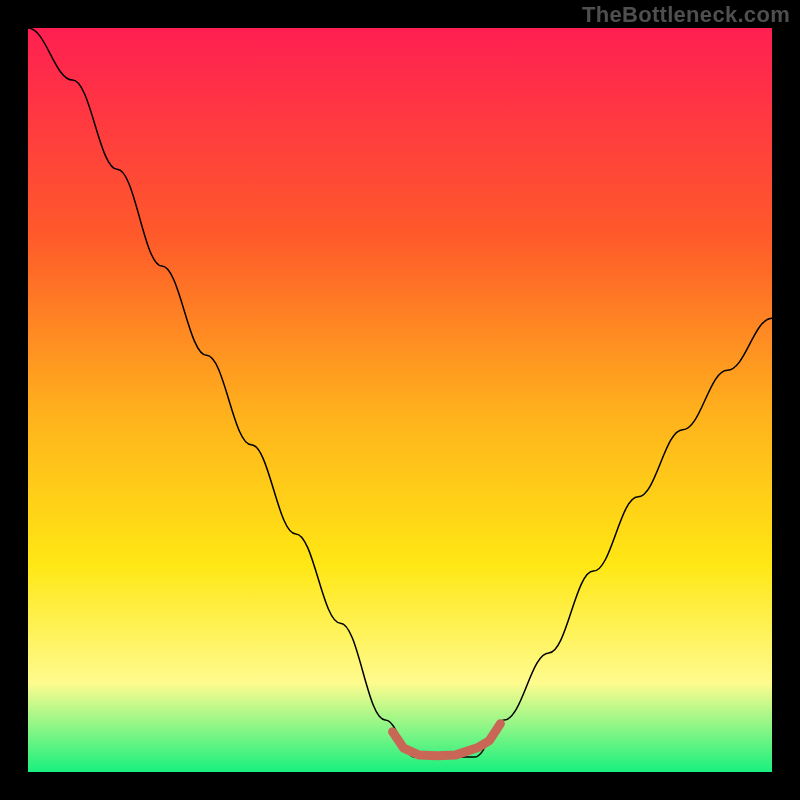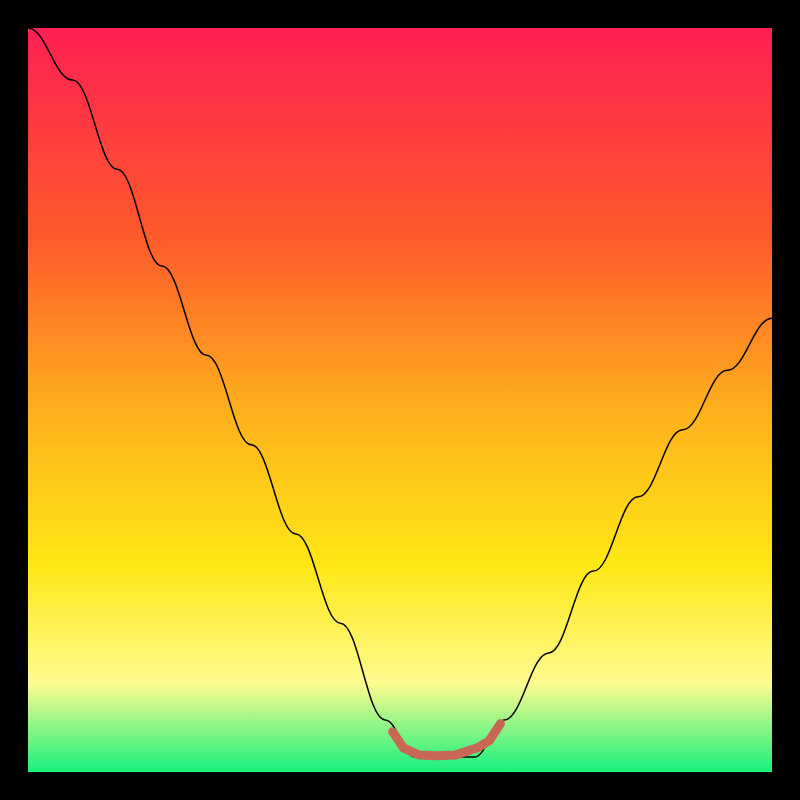--- a/index.html
+++ b/index.html
@@ -38,20 +38,21 @@
   .plot-area svg {
     display: block;
     width: 744px;
     height: 744px;
   }
 </style>
 </head>
 <body>
 
 <div class="frame">
+  <div class="watermark">TheBottleneck.com</div>
 
   <div class="plot-area">
     <svg viewBox="0 0 744 744">
       <defs>
         <linearGradient id="bg-grad" x1="0" y1="0" x2="0" y2="1">
           <stop id="g-top" offset="0%" stop-color="#ff1f52"></stop>
           <stop id="g-m1" offset="28%" stop-color="#ff5a2a"></stop>
           <stop id="g-m2" offset="52%" stop-color="#ffb21c"></stop>
           <stop id="g-m3" offset="72%" stop-color="#ffe714"></stop>
           <stop id="g-m4" offset="88%" stop-color="#fffb8e"></stop>

